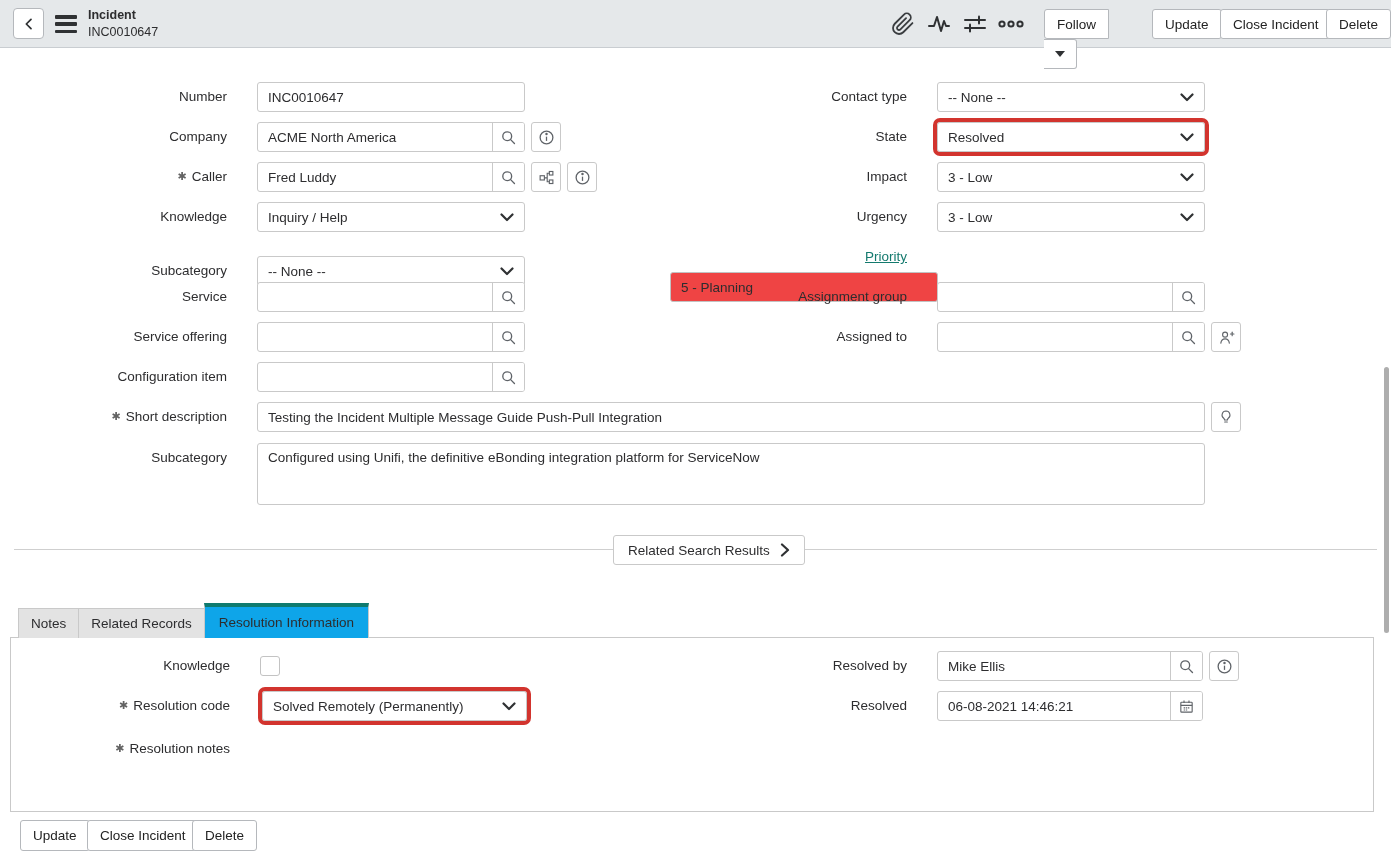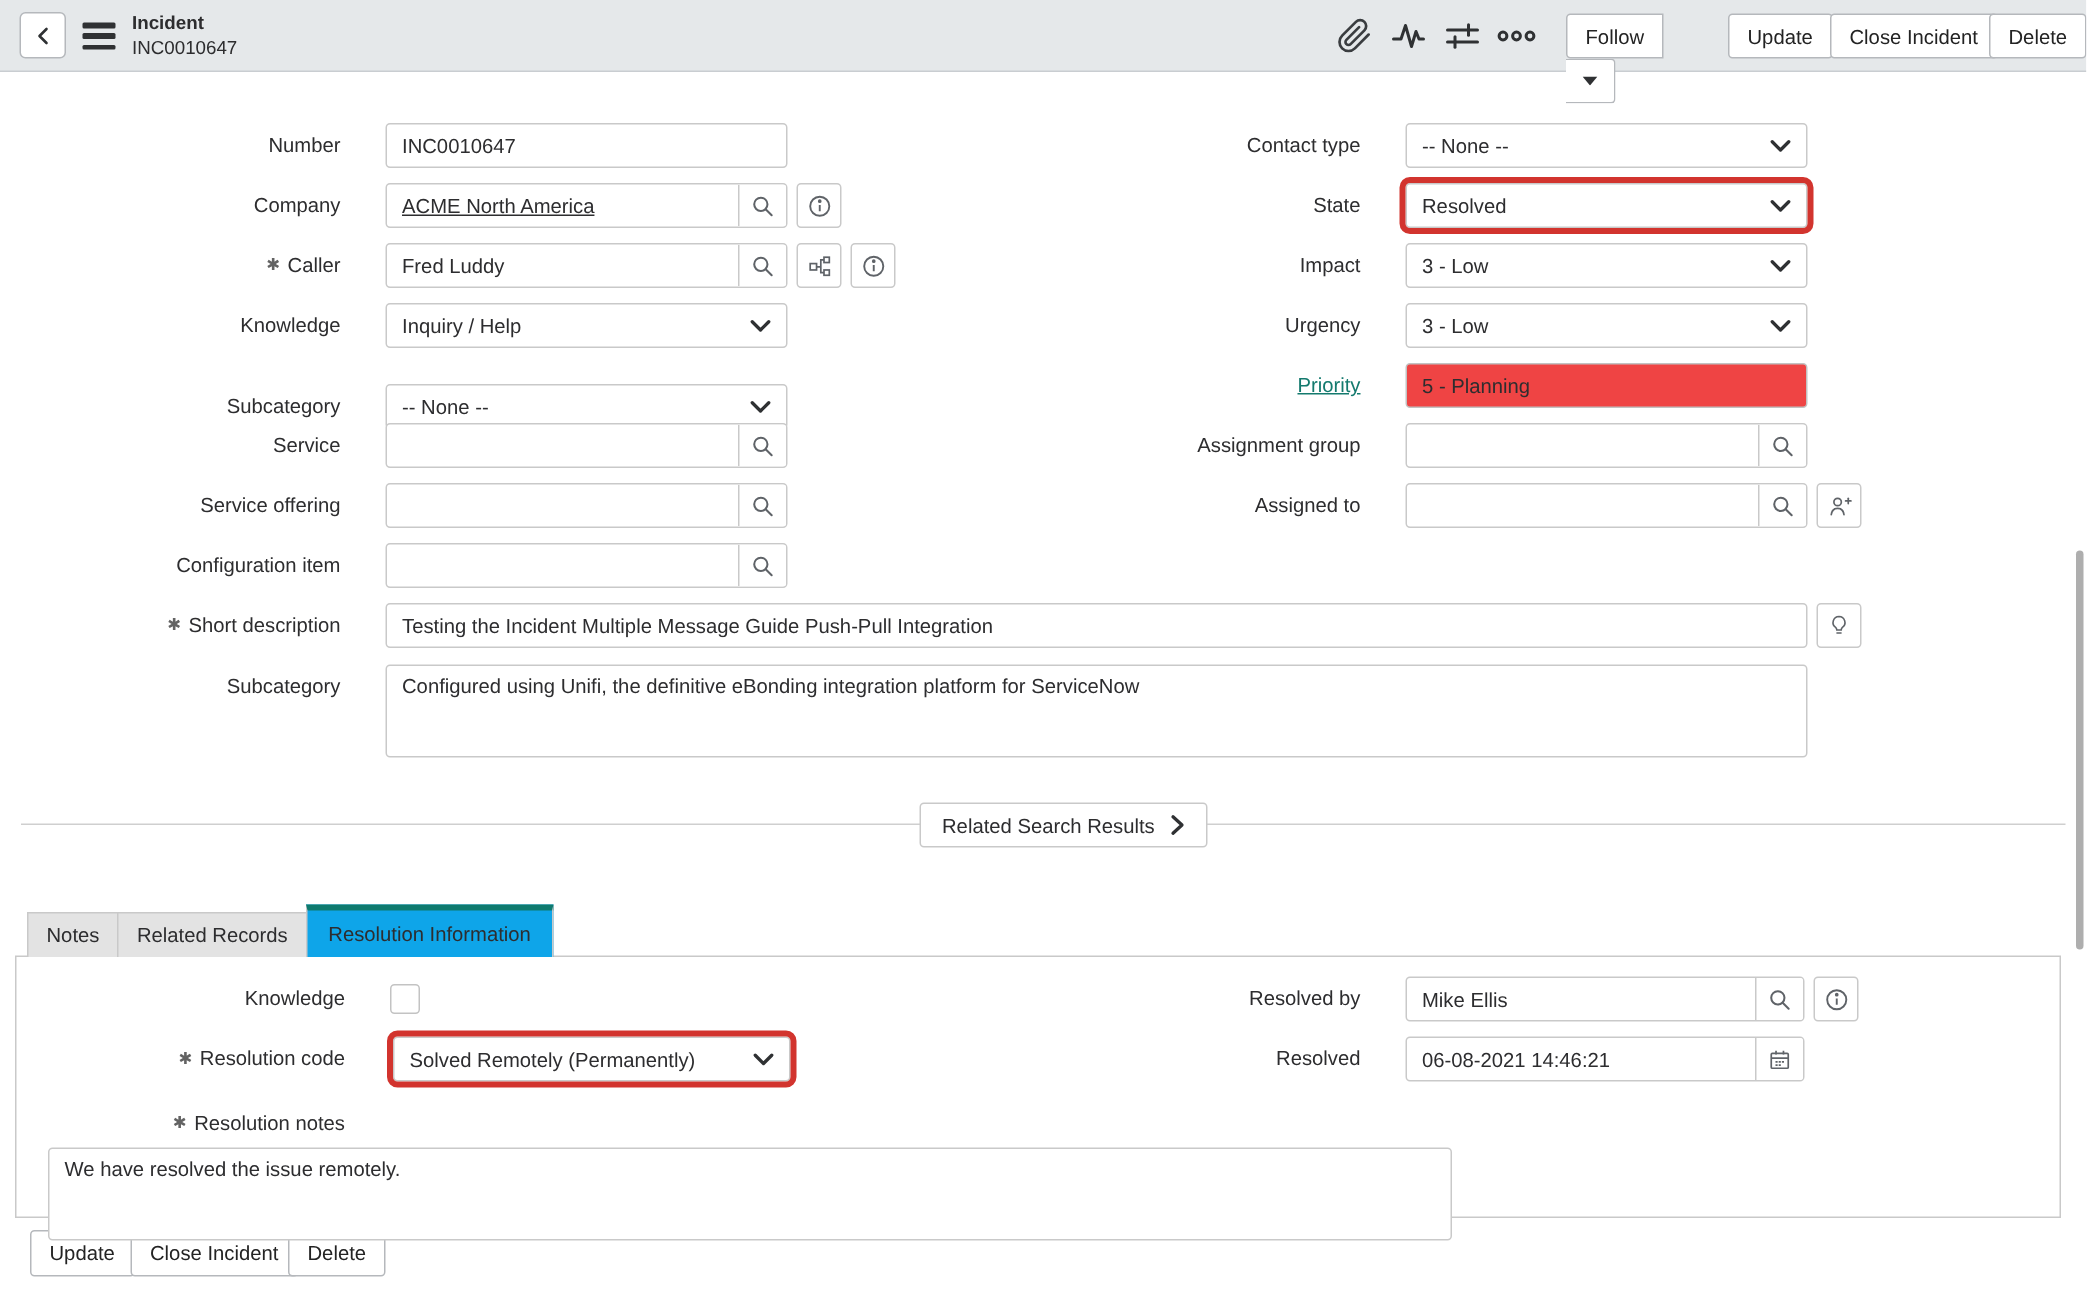--- a/index.html
+++ b/index.html
@@ -134,21 +134,21 @@
     <div class="fwrap">
         <div class="field" style="width:268px;">
           <input value="INC0010647" style="">
         </div>
       </div>
   </div>
 
   <div class="frow" style="left:0;top:122px;">
     <span class="lbl lblw-l">Company</span>
     <div class="fwrap">
-      <div class="field" style="width:268px;text-decoration:underline;">
+      <div class="field" style="width:268px;">
         <input value="ACME North America" style="">
         <div class="attach">
             <span>
               <svg width="17" height="17" viewBox="0 0 20 20" fill="none" stroke="#5f6368" stroke-width="1.6" stroke-linecap="round">
                 <circle cx="8.5" cy="8.5" r="5.2"></circle>
                 <line x1="12.5" y1="12.5" x2="17" y2="17"></line>
               </svg>
             </span>
           </div>
       </div>
@@ -352,21 +352,21 @@
           <span>3 - Low</span>
           <span>
             <svg width="14" height="9" viewBox="0 0 14 9" fill="none" stroke="#2f3133" stroke-width="2.2" stroke-linecap="round" stroke-linejoin="round">
               <polyline points="1.5,1.5 7,7 12.5,1.5"></polyline>
             </svg>
           </span>
         </div>
       </div>
   </div>
 
-  <div class="frow" style="left:640px;top:242px;">
+  <div class="frow" style="left:640px;top:242px;flex-direction:column;">
     <span class="lbl lblw-r"><a class="lbl-link">Priority</a></span>
     <div class="fwrap">
         <div class="readonly" style="width:268px;">5 - Planning</div>
       </div>
   </div>
 
   <div class="frow" style="left:640px;top:282px;">
     <span class="lbl lblw-r">Assignment group</span>
     <div class="fwrap">
         <div class="field" style="width:268px;">
@@ -444,23 +444,20 @@
             <svg width="14" height="9" viewBox="0 0 14 9" fill="none" stroke="#2f3133" stroke-width="2.2" stroke-linecap="round" stroke-linejoin="round">
               <polyline points="1.5,1.5 7,7 12.5,1.5"></polyline>
             </svg>
           </span>
         </div>
       </div>
   </div>
 
   <div class="frow" style="left:0;top:734px;z-index:3;flex-direction:column;">
     <span class="lbl" style="width:230px;"><span class="star"></span><span>Resolution notes</span></span>
-    <div class="fwrap" style="margin-left:32px;">
-        <textarea class="ta hl" style="width: 936px; height: 62px;">We have resolved the issue remotely.</textarea>
-      </div>
   </div>
 
   <div class="frow" style="left:640px;top:651px;z-index:3;">
     <span class="lbl lblw-r">Resolved by</span>
     <div class="fwrap">
       <div class="field" style="width:266px;">
           <input value="Mike Ellis" style="">
           <div class="attach">
             <span>
               <svg width="17" height="17" viewBox="0 0 20 20" fill="none" stroke="#5f6368" stroke-width="1.6" stroke-linecap="round">

